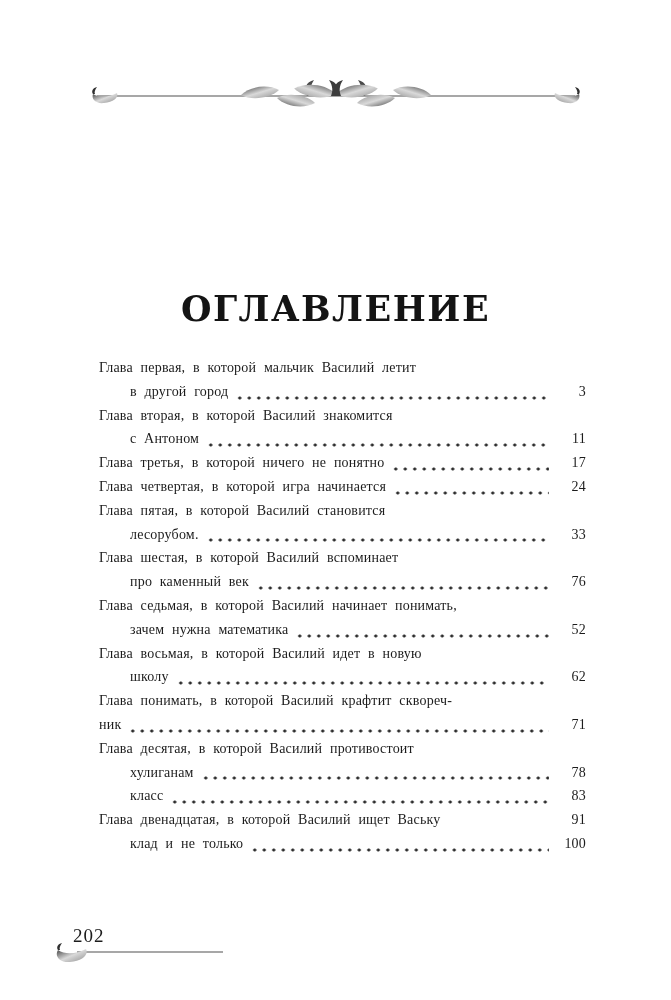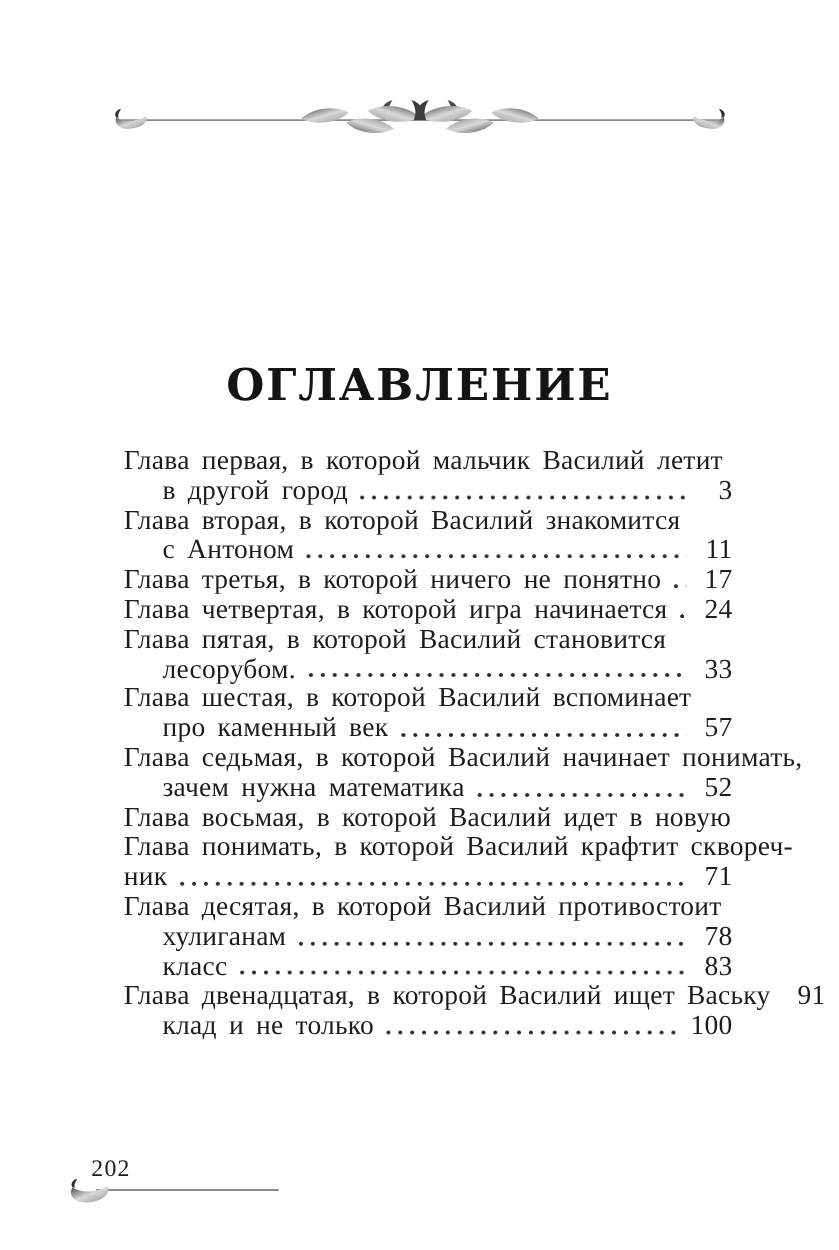--- a/index.html
+++ b/index.html
@@ -17,21 +17,21 @@
   }
   .book-title{
     position:absolute;top:288px;left:0;width:100%;
     margin:0;text-align:center;
     font-family:"DejaVu Serif","Liberation Serif",serif;
     font-weight:700;font-size:35px;letter-spacing:1.5px;
     color:#141414;
   }
   .toc{
     position:absolute;top:356px;left:99px;width:487px;
-    font-size:22px;line-height:23.8px;
+    font-size:14px;line-height:23.8px;
     word-spacing:4px;letter-spacing:0.2px;
   }
   .entry{margin:0;}
   .line{white-space:nowrap;}
   .line.indent{padding-left:31px;}
   .lineflex{display:flex;align-items:flex-end;}
   .lineflex .t{white-space:nowrap;flex:0 0 auto;}
   .dots{
     flex:1 1 auto;
     align-self:flex-end;
@@ -122,33 +122,38 @@
           <span class="t">лесорубом.</span>
           <span class="dots"></span>
           <span class="pg">33</span>
         </div>
       </div>
       <div class="entry">
         <div class="line">Глава шестая, в которой Василий вспоминает</div>
         <div class="line lineflex indent">
           <span class="t">про каменный век</span>
           <span class="dots"></span>
-          <span class="pg">57</span>
+          <span class="pg">76</span>
         </div>
       </div>
       <div class="entry">
         <div class="line">Глава седьмая, в которой Василий начинает понимать,</div>
         <div class="line lineflex indent">
           <span class="t">зачем нужна математика</span>
           <span class="dots"></span>
           <span class="pg">52</span>
         </div>
       </div>
       <div class="entry">
         <div class="line">Глава восьмая, в которой Василий идет в новую</div>
+        <div class="line lineflex indent">
+          <span class="t">школу</span>
+          <span class="dots"></span>
+          <span class="pg">62</span>
+        </div>
       </div>
       <div class="entry">
         <div class="line">Глава понимать, в которой Василий крафтит сквореч-</div>
         <div class="line lineflex">
           <span class="t">ник</span>
           <span class="dots"></span>
           <span class="pg">71</span>
         </div>
       </div>
       <div class="entry">

